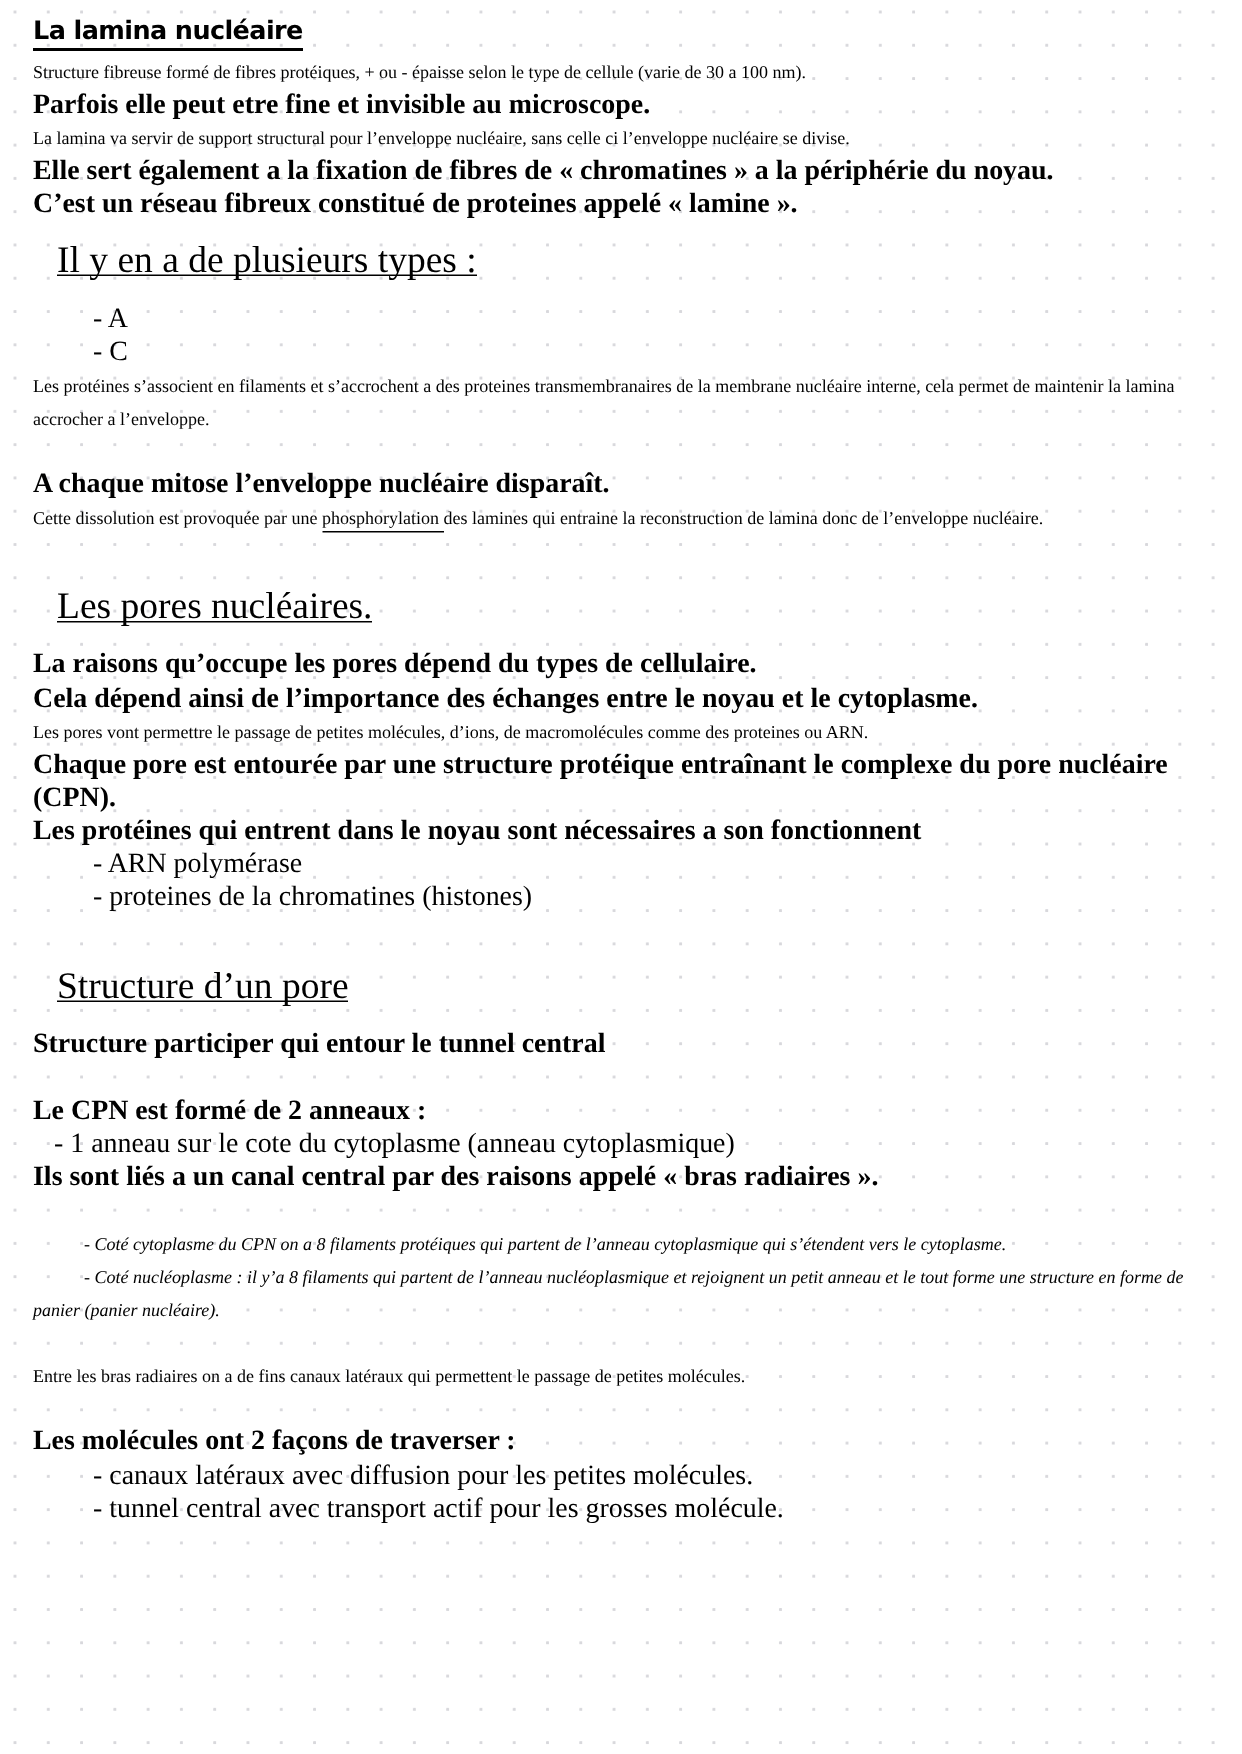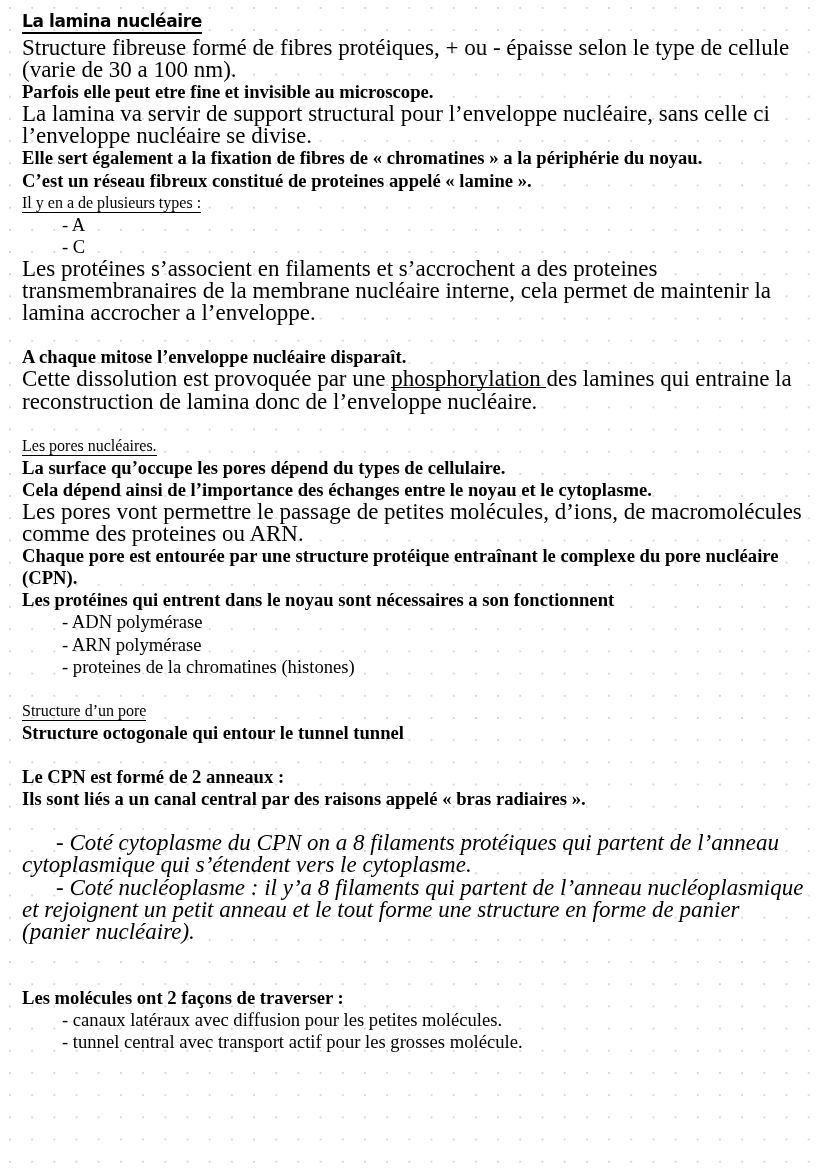--- a/index.html
+++ b/index.html
@@ -48,35 +48,35 @@
   .line {
     font-size: 18.6px;
     line-height: 22.1px;
     margin: 0;
     white-space: pre-wrap;
     letter-spacing: 0.01px;
     font-weight: bold;
   }
 
   .para {
-    font-size: 23px;
+    font-size: 12px;
     line-height: 22.1px;
     margin: 0;
     white-space: pre-wrap;
   }
 
   .para.hang {
     text-indent: 34px;
     font-style: italic;
   }
 
   .heading-u {
-    font-size: 16px;
+    font-size: 25px;
     line-height: 22.1px;
-    margin: 0;
+    margin: 16px;
     display: block;
   }
   .heading-u > span {
     border-bottom: 1px solid #000;
     display: inline-block;
     line-height: 19px;
   }
 
   .u-word {
     border-bottom: 1px solid #000;
@@ -132,58 +132,59 @@
   <p class="line">A chaque mitose l’enveloppe nucléaire disparaît.</p>
 
   <p class="para"><span>Cette dissolution est provoquée par une </span><span class="u-word">phosphorylation </span><span>des lamines qui entraine la reconstruction de lamina donc de l’enveloppe nucléaire.</span></p>
 
   <div class="spacer"></div>
 
   <p class="heading-u">
     <span>Les pores nucléaires.</span>
   </p>
 
-  <p class="line">La surface qu’occupe les pores dépend du types de cellulaire.</p>
+  <p class="line">La raisons qu’occupe les pores dépend du types de cellulaire.</p>
 
   <p class="line">Cela dépend ainsi de l’importance des échanges entre le noyau et le cytoplasme.</p>
 
   <p class="para">Les pores vont permettre le passage de petites molécules, d’ions, de macromolécules comme des proteines ou ARN.</p>
 
   <p class="line">Chaque pore est entourée par une structure protéique entraînant le complexe du pore nucléaire (CPN).</p>
 
 
   <p class="line">Les protéines qui entrent dans le noyau sont nécessaires a son fonctionnent</p>
 
-  <p class="bullet">- ADN polymérase</p>
   <p class="bullet">- ARN polymérase</p>
   <p class="bullet">- proteines de la chromatines (histones)</p>
 
   <div class="spacer"></div>
 
   <p class="heading-u">
     <span>Structure d’un pore</span>
   </p>
 
-  <p class="line">Structure octogonale qui entour le tunnel tunnel</p>
+  <p class="line">Structure participer qui entour le tunnel central</p>
 
   <div class="spacer"></div>
 
   <p class="line">Le CPN est formé de 2 anneaux :</p>
 
+  <p class="bullet narrow">- 1 anneau sur le cote du cytoplasme (anneau cytoplasmique)</p>
 
   <p class="line">Ils sont liés a un canal central par des raisons appelé « bras radiaires ».</p>
 
   <div class="spacer"></div>
 
   <p class="para hang">- Coté cytoplasme du CPN on a 8 filaments protéiques qui partent de l’anneau cytoplasmique qui s’étendent vers le cytoplasme.</p>
 
   <p class="para hang">- Coté nucléoplasme : il y’a 8 filaments qui partent de l’anneau nucléoplasmique et rejoignent un petit anneau et le tout forme une structure en forme de panier (panier nucléaire).</p>
 
   <div class="spacer"></div>
 
+  <p class="para">Entre les bras radiaires on a de fins canaux latéraux qui permettent le passage de petites molécules.</p>
 
   <div class="spacer"></div>
 
   <p class="line">Les molécules ont 2 façons de traverser :</p>
 
   <p class="bullet">- canaux latéraux avec diffusion pour les petites molécules.</p>
   <p class="bullet">- tunnel central avec transport actif pour les grosses molécule.</p>
 
 </div>
 

